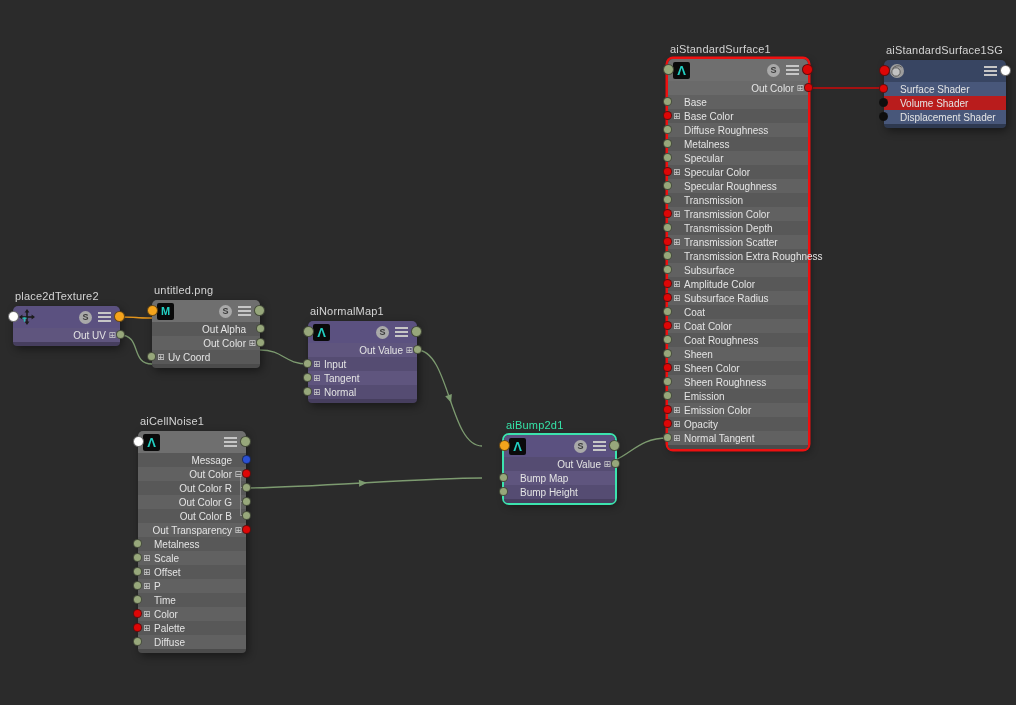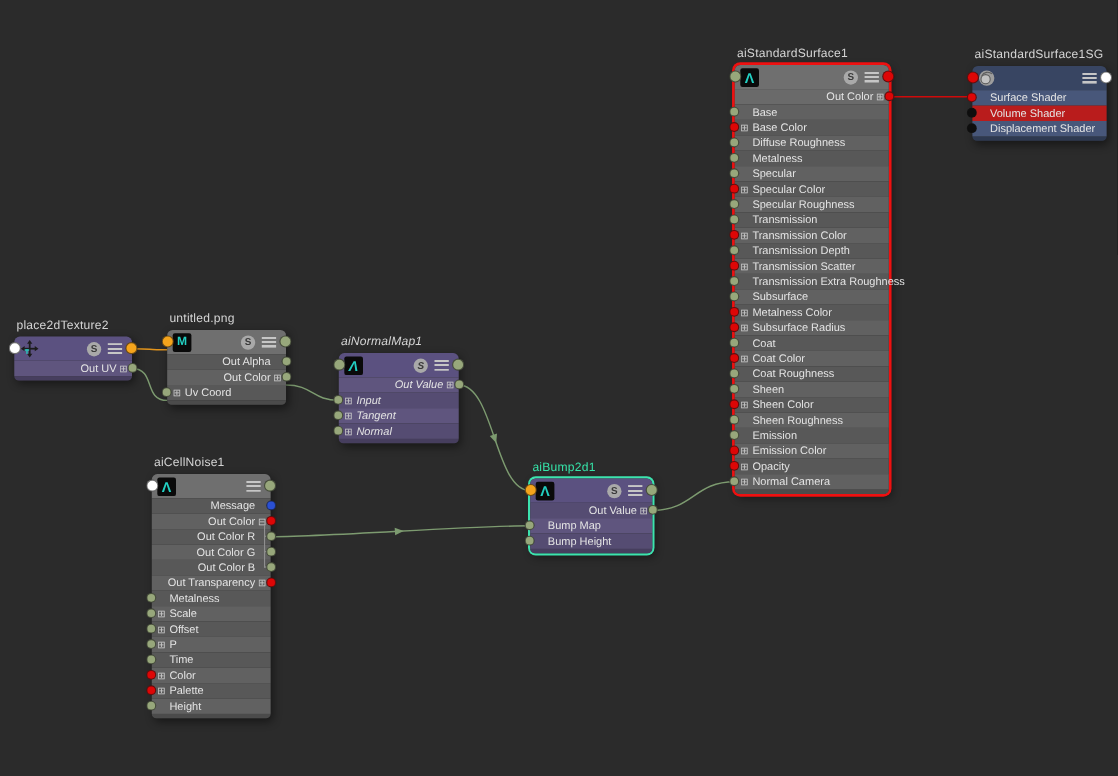--- a/index.html
+++ b/index.html
@@ -136,21 +136,21 @@
           <span class="glyph">⊞</span>
           <span class="rlabel">Out Color</span>
         </div>
         <div class="row left sh-b">
           <span class="dot rd c-green dleft"></span>
           <span class="glyph">⊞</span>
           <span class="rlabel">Uv Coord</span>
         </div>
         <div class="nfooter"></div>
       </div>
-      <div class="node t-purple" style="left: 308px; top: 321px; width: 109px; font-style: italic;">
+      <div class="node t-purple" style="left: 308px; top: 321px; width: 109px;">
         <div class="ntitle">aiNormalMap1</div>
         <div class="nheader">
           <span class="dot hd dleft c-green"></span>
           <span class="nicon">
             <span class="ig a">Λ</span>
           </span>
           <span class="hspace"></span>
           <span class="swatch">S</span>
           <span class="menu"></span>
           <span class="dot hd dright c-green"></span>
@@ -242,29 +242,29 @@
           <span class="glyph">⊞</span>
           <span class="rlabel">Color</span>
         </div>
         <div class="row left sh-b">
           <span class="dot rd c-red dleft"></span>
           <span class="glyph">⊞</span>
           <span class="rlabel">Palette</span>
         </div>
         <div class="row left sh-a">
           <span class="dot rd c-green dleft"></span>
-          <span class="rlabel">Height</span>
+          <span class="rlabel">Diffuse</span>
         </div>
         <div class="nfooter"></div>
         <div class="tree-v" style="right: 5px; top: 46px; height: 39px;"></div>
         <div class="tree-h" style="right: 0px; width: 6px; top: 56px;"></div>
         <div class="tree-h" style="right: 0px; width: 6px; top: 70px;"></div>
         <div class="tree-h" style="right: 0px; width: 6px; top: 84px;"></div>
       </div>
-      <div class="node t-purple sel-teal" style="left: 482px; top: 435px; width: 111px;">
+      <div class="node t-purple sel-teal" style="left: 504px; top: 435px; width: 111px;">
         <div class="ntitle">aiBump2d1</div>
         <div class="nheader">
           <span class="dot hd dleft c-orange"></span>
           <span class="nicon">
             <span class="ig a">Λ</span>
           </span>
           <span class="hspace"></span>
           <span class="swatch">S</span>
           <span class="menu"></span>
           <span class="dot hd dright c-green"></span>
@@ -353,21 +353,21 @@
           <span class="dot rd c-green dleft"></span>
           <span class="rlabel">Transmission Extra Roughness</span>
         </div>
         <div class="row left sh-a">
           <span class="dot rd c-green dleft"></span>
           <span class="rlabel">Subsurface</span>
         </div>
         <div class="row left sh-b">
           <span class="dot rd c-red dleft"></span>
           <span class="glyph">⊞</span>
-          <span class="rlabel">Metalness Color</span>
+          <span class="rlabel">Amplitude Color</span>
         </div>
         <div class="row left sh-a">
           <span class="dot rd c-red dleft"></span>
           <span class="glyph">⊞</span>
           <span class="rlabel">Subsurface Radius</span>
         </div>
         <div class="row left sh-b">
           <span class="dot rd c-green dleft"></span>
           <span class="rlabel">Coat</span>
         </div>
@@ -403,21 +403,21 @@
           <span class="rlabel">Emission Color</span>
         </div>
         <div class="row left sh-b">
           <span class="dot rd c-red dleft"></span>
           <span class="glyph">⊞</span>
           <span class="rlabel">Opacity</span>
         </div>
         <div class="row left sh-a">
           <span class="dot rd c-green dleft"></span>
           <span class="glyph">⊞</span>
-          <span class="rlabel">Normal Camera</span>
+          <span class="rlabel">Normal Tangent</span>
         </div>
         <div class="nfooter"></div>
       </div>
       <div class="node t-blue" style="left: 884px; top: 60px; width: 122px;">
         <div class="ntitle">aiStandardSurface1SG</div>
         <div class="nheader">
           <span class="dot hd dleft c-red"></span>
           <span>
             <svg width="16" height="16" viewBox="0 0 16 16" style="display:block;margin-right:4px">
               <circle cx="8" cy="8" r="7" fill="#9d9d9d"></circle>

